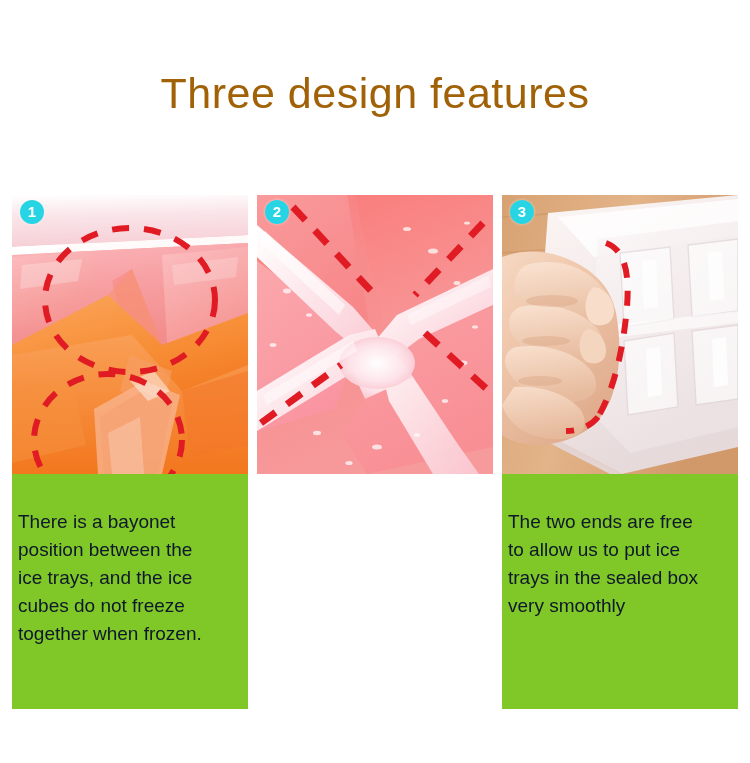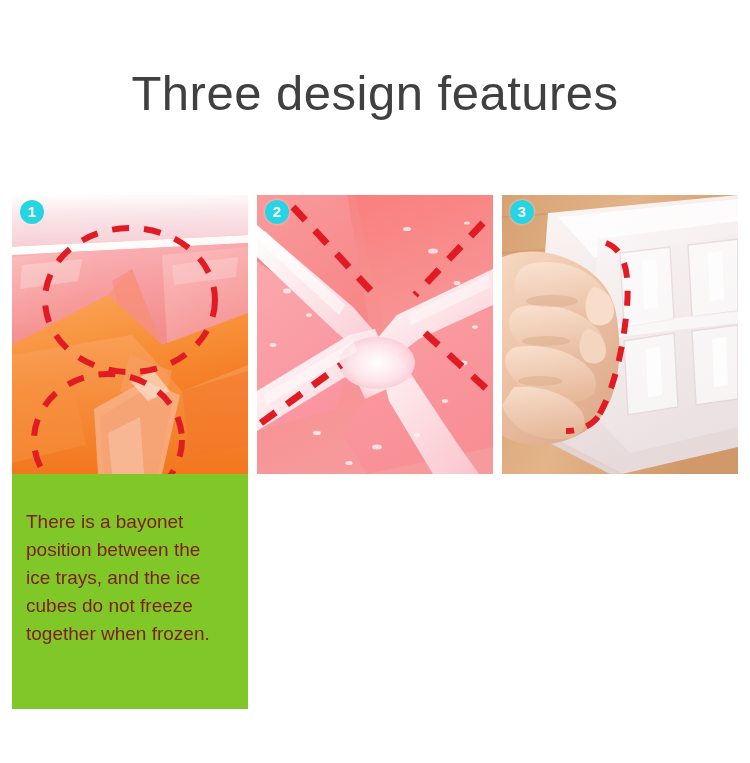--- a/index.html
+++ b/index.html
@@ -15,24 +15,24 @@
     position: relative;
   }
 
   
   .page-title {
     position: absolute;
     left: 0;
     top: 62px;
     width: 750px;
     text-align: center;
-    font-size: 49px;
+    font-size: 43px;
     line-height: 62px;
     font-weight: 400;
-    color: #404040;
+    color: #a16207;
     letter-spacing: 0.5px;
     white-space: nowrap;
   }
 
   
   .features-row {
     position: absolute;
     left: 12px;
     top: 195px;
     width: 726px;
@@ -79,23 +79,23 @@
     text-align: center;
     font-weight: 700;
     z-index: 5;
     box-shadow: 0 0 3px rgba(255,255,255,0.55);
   }
 
   
   .caption {
     flex: 1 1 auto;
     background: #7FC828;
-    padding: 34px 10px 10px 14px;
+    padding: 34px 10px 10px 6px;
     box-sizing: border-box;
-    color: #7f1d1d;
+    color: #0f172a;
     font-size: 19px;
     line-height: 28px;
     white-space: pre-line;
     overflow: hidden;
   }
   .caption.clip {
     white-space: pre;
   }
 </style>
 </head>
@@ -347,15 +347,19 @@
         <path d="M92,92 C104,94 112,104 112,116 C112,126 104,132 94,130
                  C86,128 82,118 84,106 C86,98 88,94 92,92 Z" fill="#f7ddca"></path>
         <path d="M86,134 C98,136 104,146 104,156 C104,166 96,170 88,168
                  C80,166 76,156 78,146 C80,138 82,135 86,134 Z" fill="#f4d6c0" opacity="0.95"></path>
 
         <path d="M104,48 C126,56 128,86 124,122 C120,158 112,194 96,222" fill="none" stroke="#E01B24" stroke-width="6" stroke-dasharray="15 13" stroke-linecap="butt"></path>
         <path d="M96,222 C88,232 76,236 64,236" fill="none" stroke="#E01B24" stroke-width="6" stroke-dasharray="15 13" stroke-linecap="butt"></path>
       </svg>
       <div class="badge">3</div>
     </div>
+    <div class="caption clip">The two ends are free
+to allow us to put ice
+trays in the sealed box
+very smoothly</div>
   </div>
 
 </div>
 
 </body></html>

